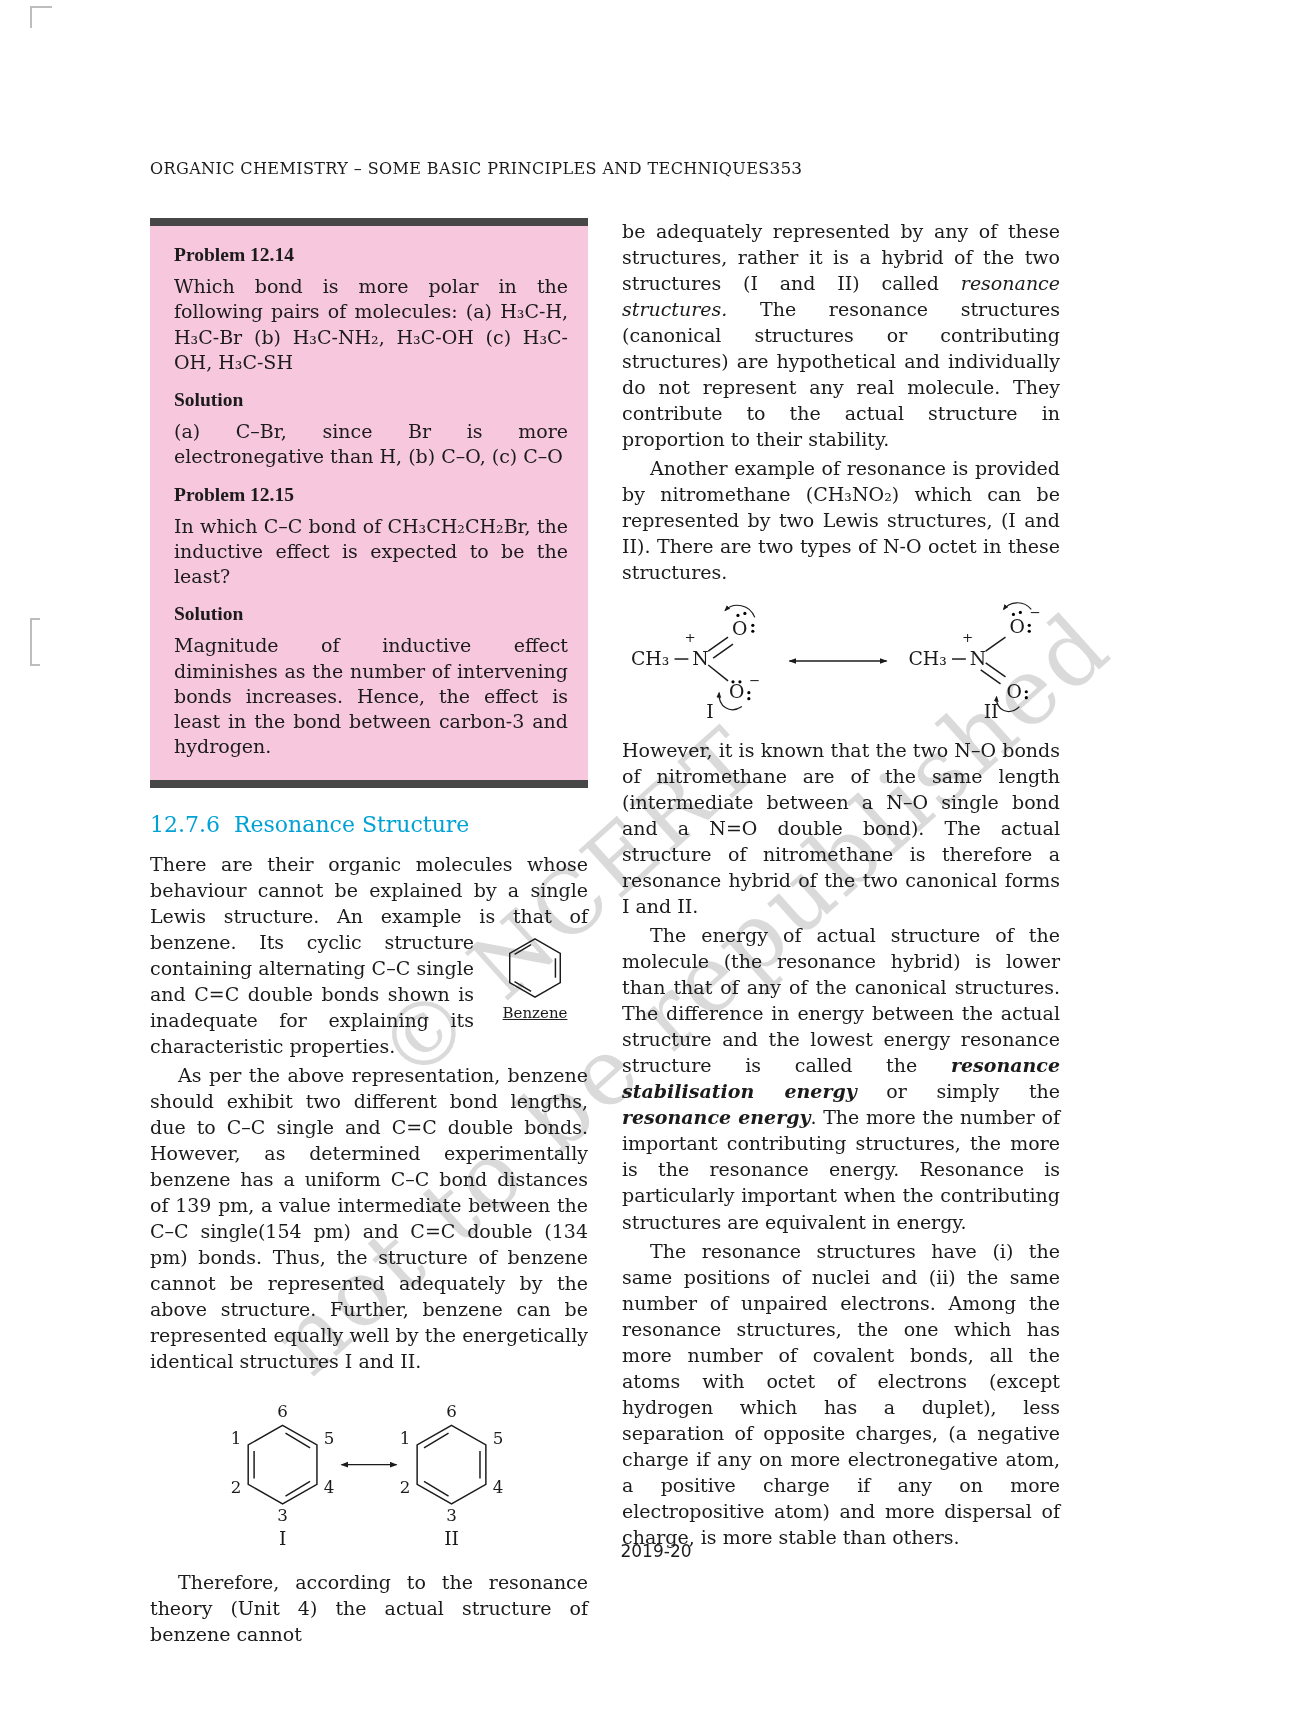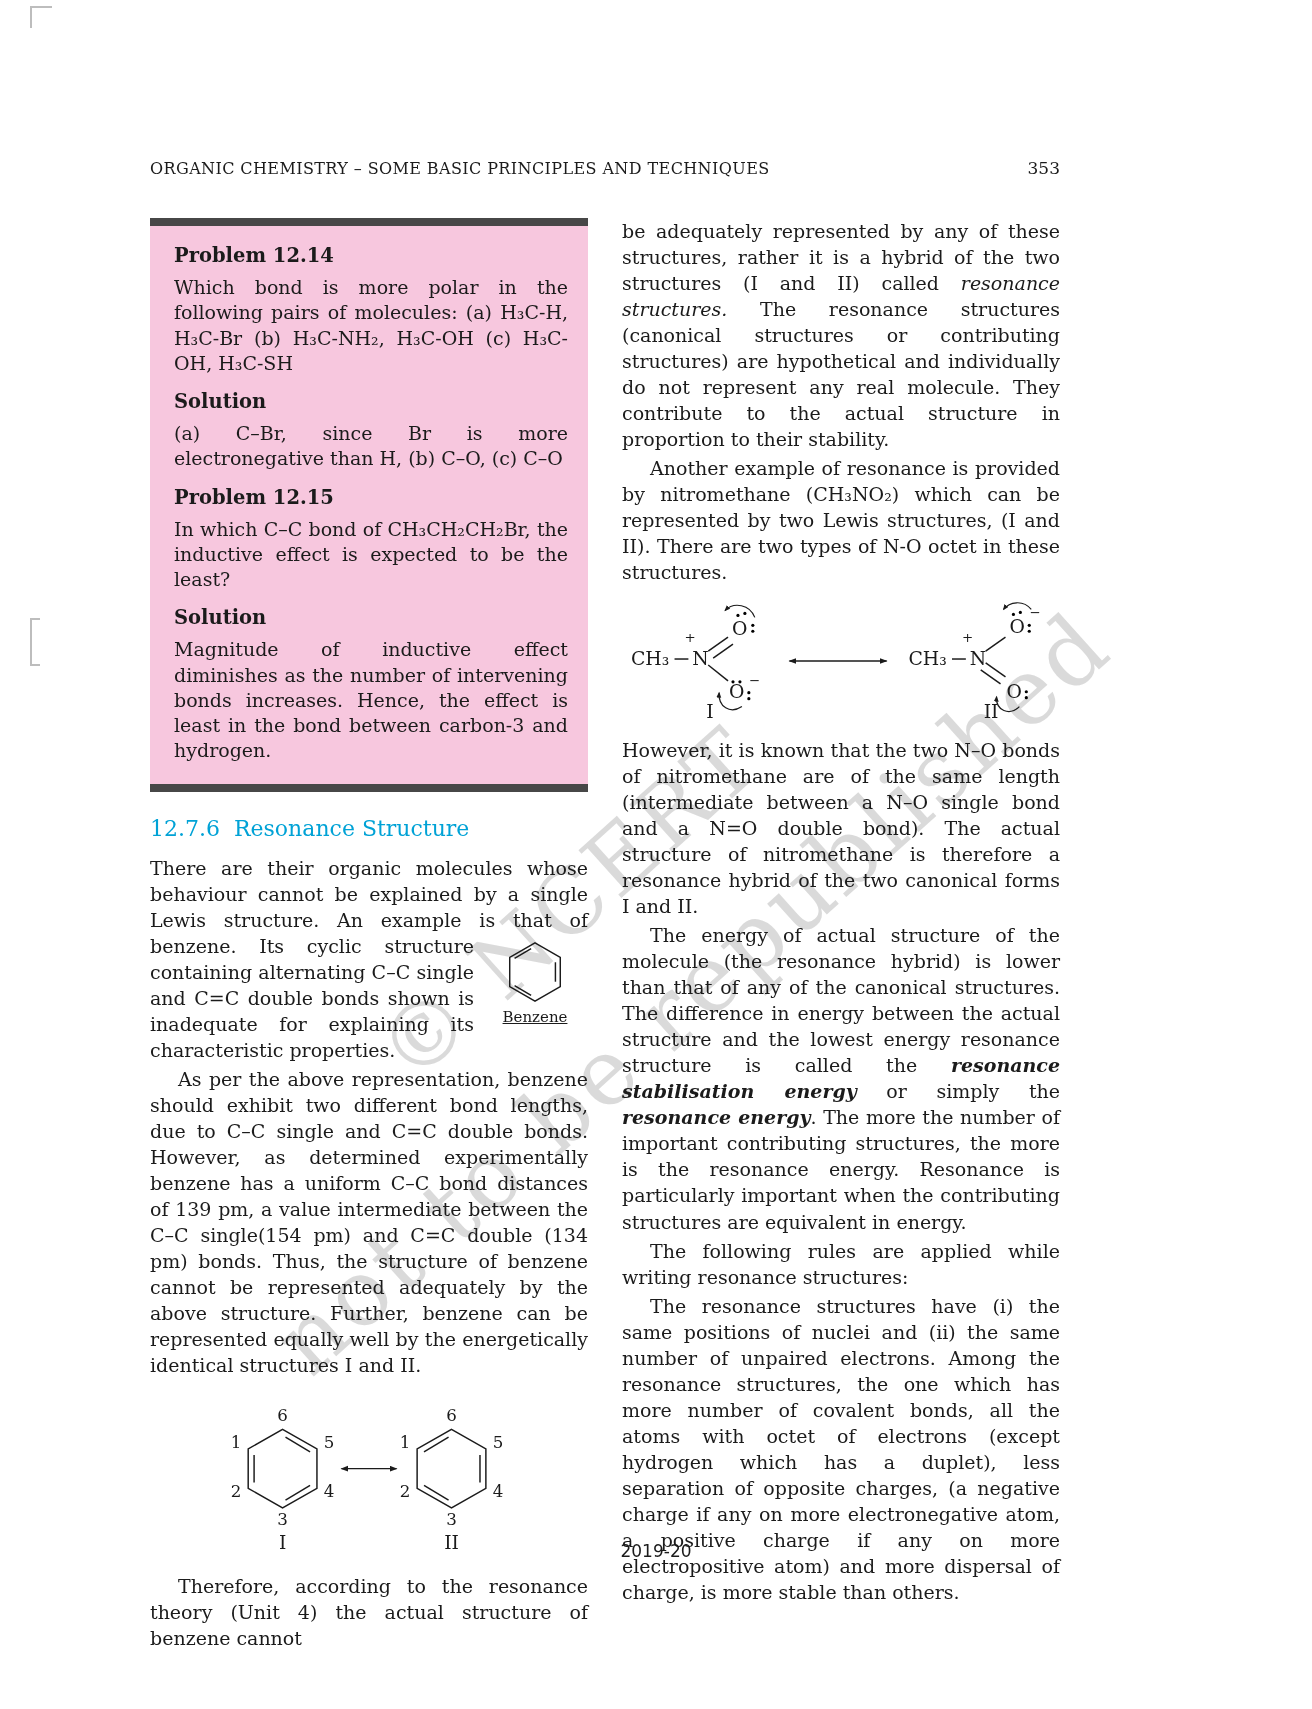--- a/index.html
+++ b/index.html
@@ -30,21 +30,21 @@
 
   
   .crop-tl { position:absolute; left:30px; top:6px; width:22px; height:22px;
              border-left:2px solid #bdbdbd; border-top:2px solid #bdbdbd; z-index:0; }
   .crop-left { position:absolute; left:30px; top:618px; width:10px; height:48px;
              border-left:2px solid #bdbdbd; border-top:2px solid #bdbdbd; border-bottom:2px solid #bdbdbd; z-index:0; }
 
   
   .content { position: absolute; left: 150px; top: 158px; width: 910px; z-index: 1; }
 
-  .header { display: flex; justify-content: space-between; align-items: baseline; }
+  .header { display: flex; align-items: baseline; }
   .running { font-size: 16px; letter-spacing: 0.4px; }
   .pagenum { font-size: 17px; }
 
   .columns { display: flex; gap: 34px; margin-top: 40px; align-items: flex-start; }
   .col-left  { width: 438px; }
   .col-right { width: 438px; }
 
   .body-text { font-size: 19px; line-height: 1.37; text-align: justify; margin: 0 0 3px 0; }
   .indent { text-indent: 28px; }
   .bold { font-weight: normal; }
@@ -53,21 +53,21 @@
   strong { font-weight: normal; }
 
   
   .problem-box {
     background: #f7c7de;
     border-top: 8px solid #474747;
     border-bottom: 8px solid #474747;
     padding: 10px 20px 16px 24px;
     margin-bottom: 24px;
   }
-  .problem-title { font-size: 19.5px; font-weight: bold; margin: 14px 0 8px 0; }
+  .problem-title { font-size: 19.5px; font-weight: bold; margin: 14px 0 8px 0; font-family: Liberation Serif, serif; }
   .problem-title.first { margin-top: 8px; }
   .problem-box p { font-size: 19px; line-height: 1.33; margin: 0 0 4px 0; text-align: justify; }
 
   
   .section-heading { font-size: 22px; font-weight: normal; color: #00a2d6; margin: 24px 0 14px 0; }
   .section-heading .num { margin-right: 14px; }
 
   
   .benzene-inset { float: right; width: 106px; text-align: center; margin: 4px 0 2px 8px; }
   .benzene-inset svg { display: block; margin: 0 auto; }
@@ -243,21 +243,20 @@
             <text class="f19" x="364" y="120">II</text>
           </svg>
         </div>
 
         <p class="body-text bold">However, it is known that the two N–O bonds of nitromethane are of the same length (intermediate between a N–O single bond and a N=O double bond). The actual structure of nitromethane is therefore a resonance hybrid of the two canonical forms I and II.</p>
 
         <p class="body-text indent">
           <span>The energy of actual structure of the molecule (the resonance hybrid) is lower than that of any of the canonical structures. The difference in energy between the actual structure and the lowest energy resonance structure is called the </span><span class="bi">resonance stabilisation energy</span><span> or simply the </span><span class="bi">resonance energy</span><span>. The more the number of important contributing structures,  the more is the resonance energy. Resonance is particularly important when the contributing structures are equivalent in energy.</span>
         </p>
 
-        <p class="body-text indent">The following rules are applied while writing resonance structures:</p>
 
         <p class="body-text indent">The resonance structures have (i) the same positions of nuclei and (ii) the same number of unpaired electrons. Among the resonance structures, the one which has more number of covalent bonds, all the atoms with octet of electrons (except hydrogen which has a duplet), less separation of opposite charges, (a negative charge if any on more electronegative atom, a positive charge if any on more electropositive atom) and more dispersal of charge, is more stable than others.</p>
       </div>
 
     </div>
   </div>
 
   <div class="footer">2019-20</div>
 
 </div>

